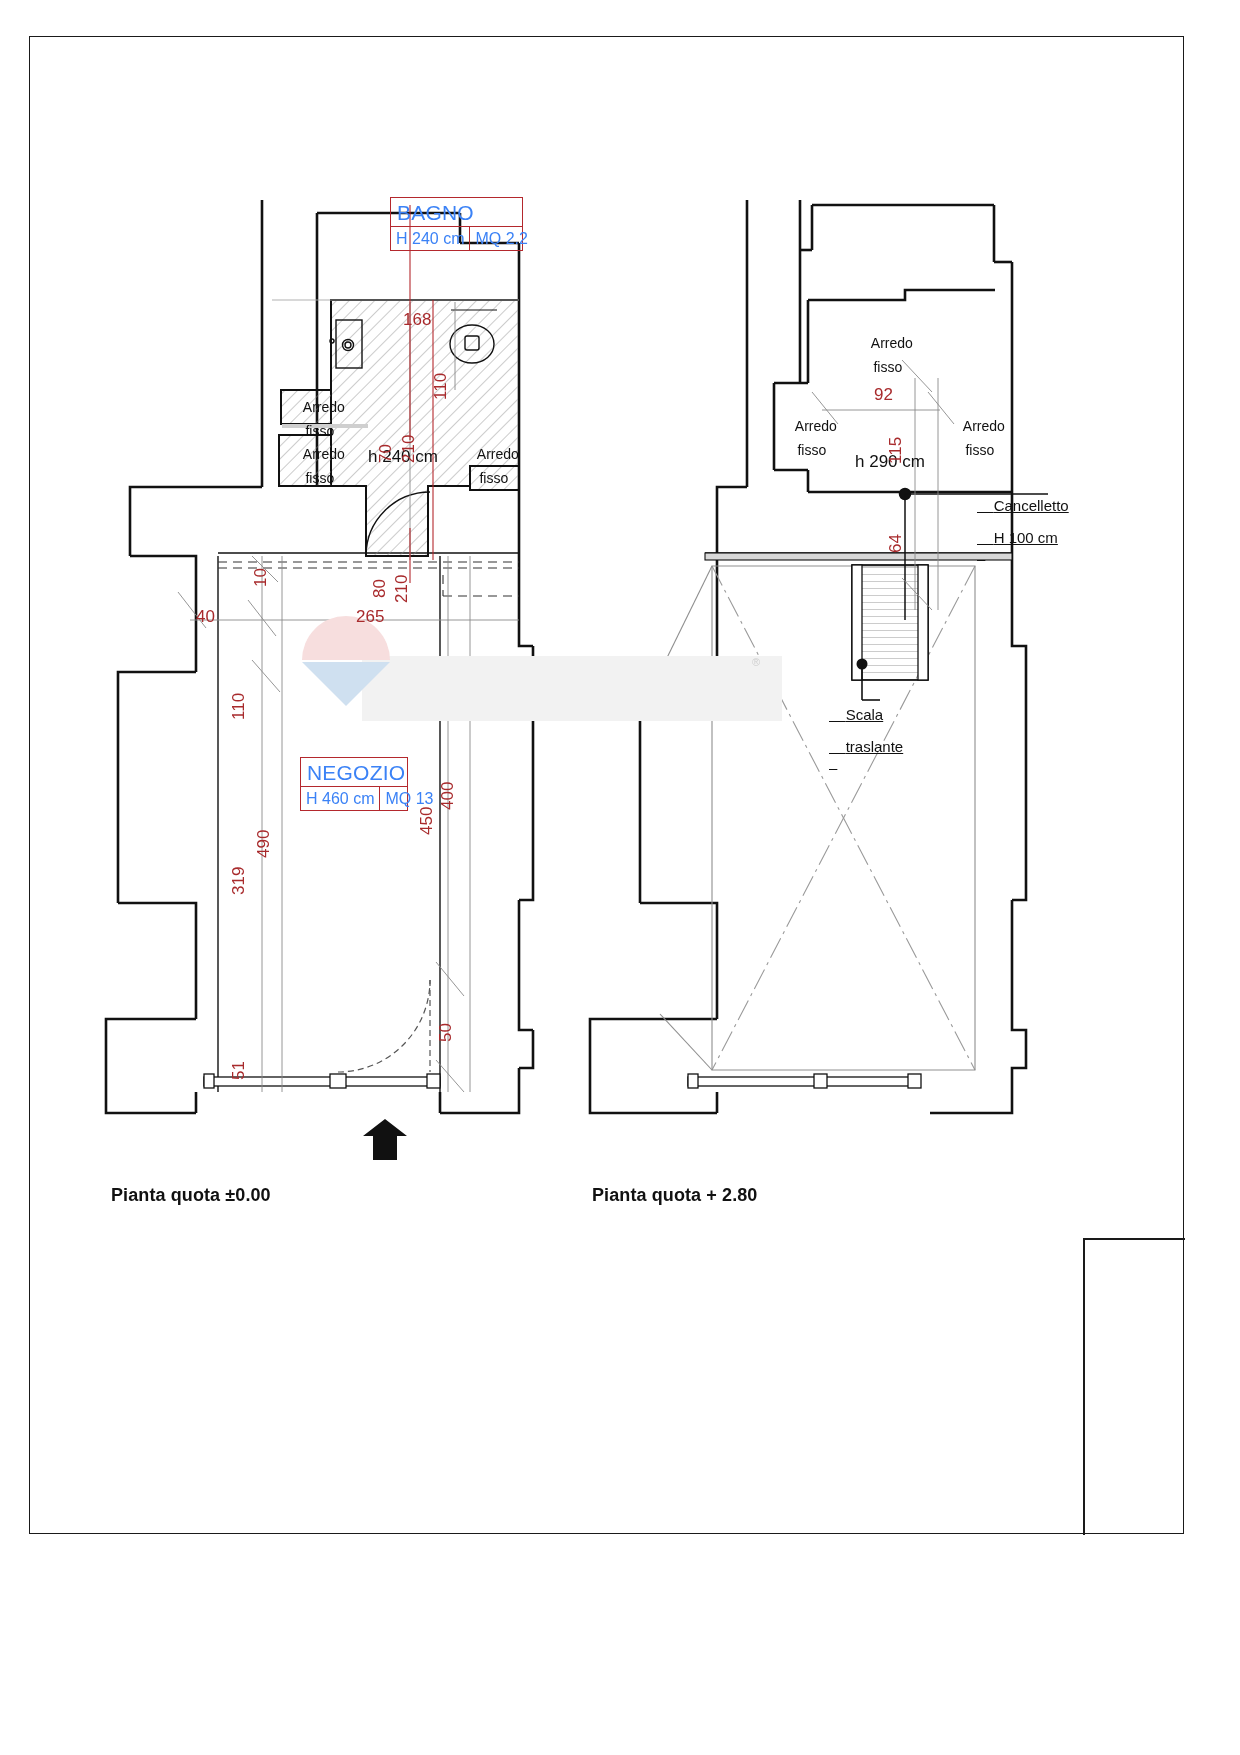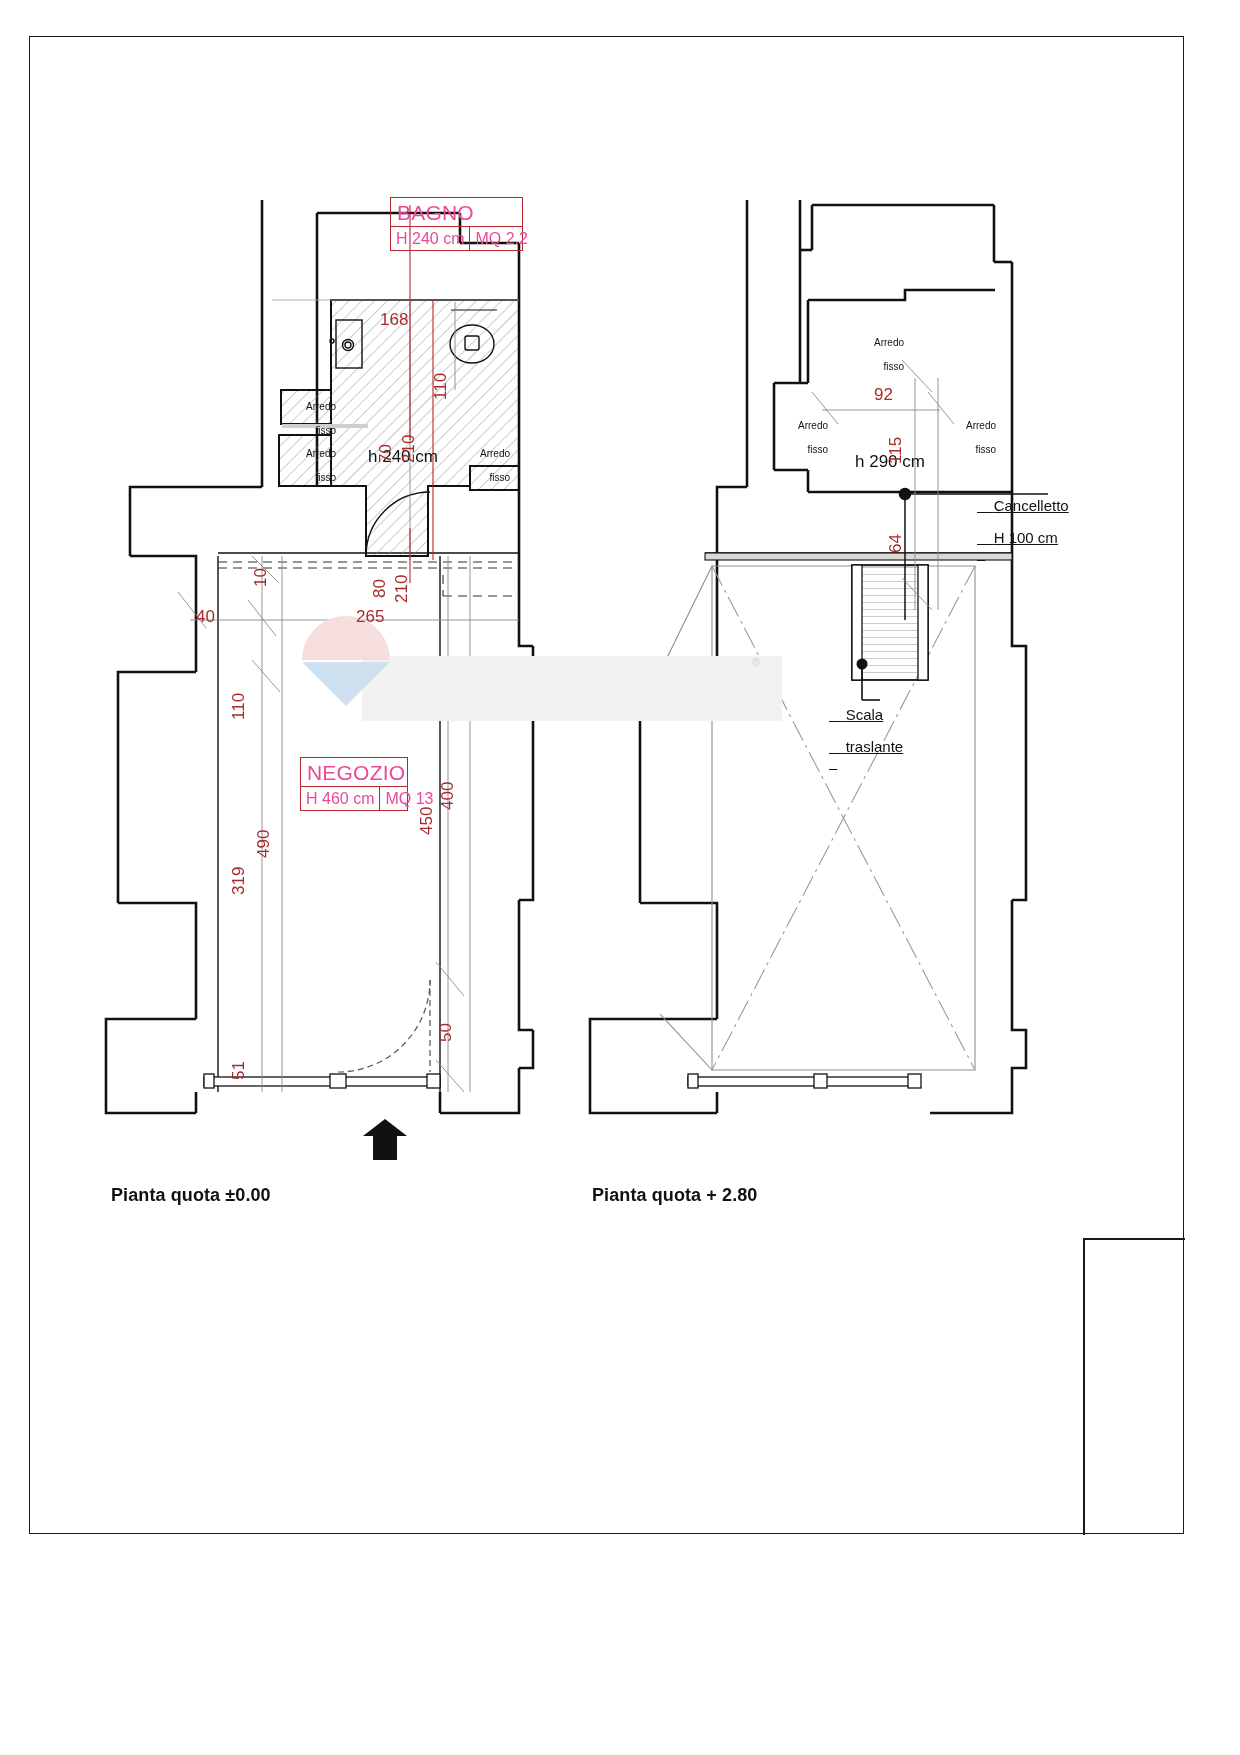--- a/index.html
+++ b/index.html
@@ -6,30 +6,30 @@
   body{width:1240px;height:1755px;font-family:"Liberation Sans",sans-serif;}
   #sheet{position:relative;width:1240px;height:1755px;background:#ffffff;overflow:hidden;}
   
   .page-frame{position:absolute;left:29px;top:36px;width:1155px;height:1498px;border:1.5px solid #1a1a1a;box-sizing:border-box;}
   .frame-notch{position:absolute;left:1084px;top:1238px;width:101px;height:1.5px;background:#1a1a1a;}
   .frame-notch2{position:absolute;left:1083px;top:1238px;width:1.5px;height:297px;background:#1a1a1a;}
 
   svg.plan{position:absolute;left:0;top:0;width:1240px;height:1755px;overflow:visible;}
 
   
-  .redbox{position:absolute;border:1px solid #b4282d;box-sizing:border-box;color:#ec4899;
+  .redbox{position:absolute;border:1px solid #b4282d;box-sizing:border-box;color:#3b82f6;
           font-family:"Liberation Sans",sans-serif;background:rgba(255,255,255,0.0);}
   .redbox .title{font-size:21px;line-height:27px;padding:1px 0 0 6px;letter-spacing:.2px;}
   .redbox .row{display:flex;border-top:1px solid #b4282d;}
   .redbox .cell{font-size:16px;line-height:23px;padding:0 5px;white-space:nowrap;}
   .redbox .cell.div{border-left:1px solid #b4282d;}
 
   
   .lbl{position:absolute;color:#111;font-family:"Liberation Sans",sans-serif;white-space:pre;}
-  .lbl.small{font-size:10px;line-height:12px;text-align:right;}
+  .lbl.small{font-size:14px;line-height:12px;text-align:center;}
   .lbl.mid{font-size:17px;line-height:20px;}
   .lbl.cap{font-size:18px;font-weight:bold;letter-spacing:.1px;}
   .lbl.note{font-size:15px;line-height:16px;text-decoration:underline;}
 
   
   .dim{position:absolute;color:#a82a2c;font-size:17px;font-family:"Liberation Sans",sans-serif;white-space:nowrap;}
   .dim.v{transform-origin:left bottom;transform:rotate(-90deg);}
 
   
   .wm{position:absolute;left:302px;top:610px;width:480px;height:130px;pointer-events:none;}
@@ -277,21 +277,21 @@
   <div class="lbl small" style="left:288px;top:436px;width:48px;">
     <span>Arredo</span><br>
     <span>fisso</span>
   </div>
   <div class="lbl small" style="left:462px;top:436px;width:48px;">
     <span>Arredo</span><br>
     <span>fisso</span>
   </div>
   <div class="lbl mid" style="left:368px;top:447px;">h 240 cm</div>
 
-  <div class="dim" style="left:380px;top:310px;">168</div>
+  <div class="dim" style="left:403px;top:310px;">168</div>
   <div class="dim v" style="left:451px;top:380px;">110</div>
   <div class="dim v" style="left:396px;top:443px;">70</div>
   <div class="dim v" style="left:419px;top:443px;">210</div>
   <div class="dim v" style="left:390px;top:578px;">80</div>
   <div class="dim v" style="left:412px;top:583px;">210</div>
   <div class="dim v" style="left:271px;top:567px;">10</div>
   <div class="dim" style="left:196px;top:607px;">40</div>
   <div class="dim" style="left:356px;top:607px;">265</div>
   <div class="dim v" style="left:249px;top:700px;">110</div>
   <div class="dim v" style="left:249px;top:875px;">319</div>

